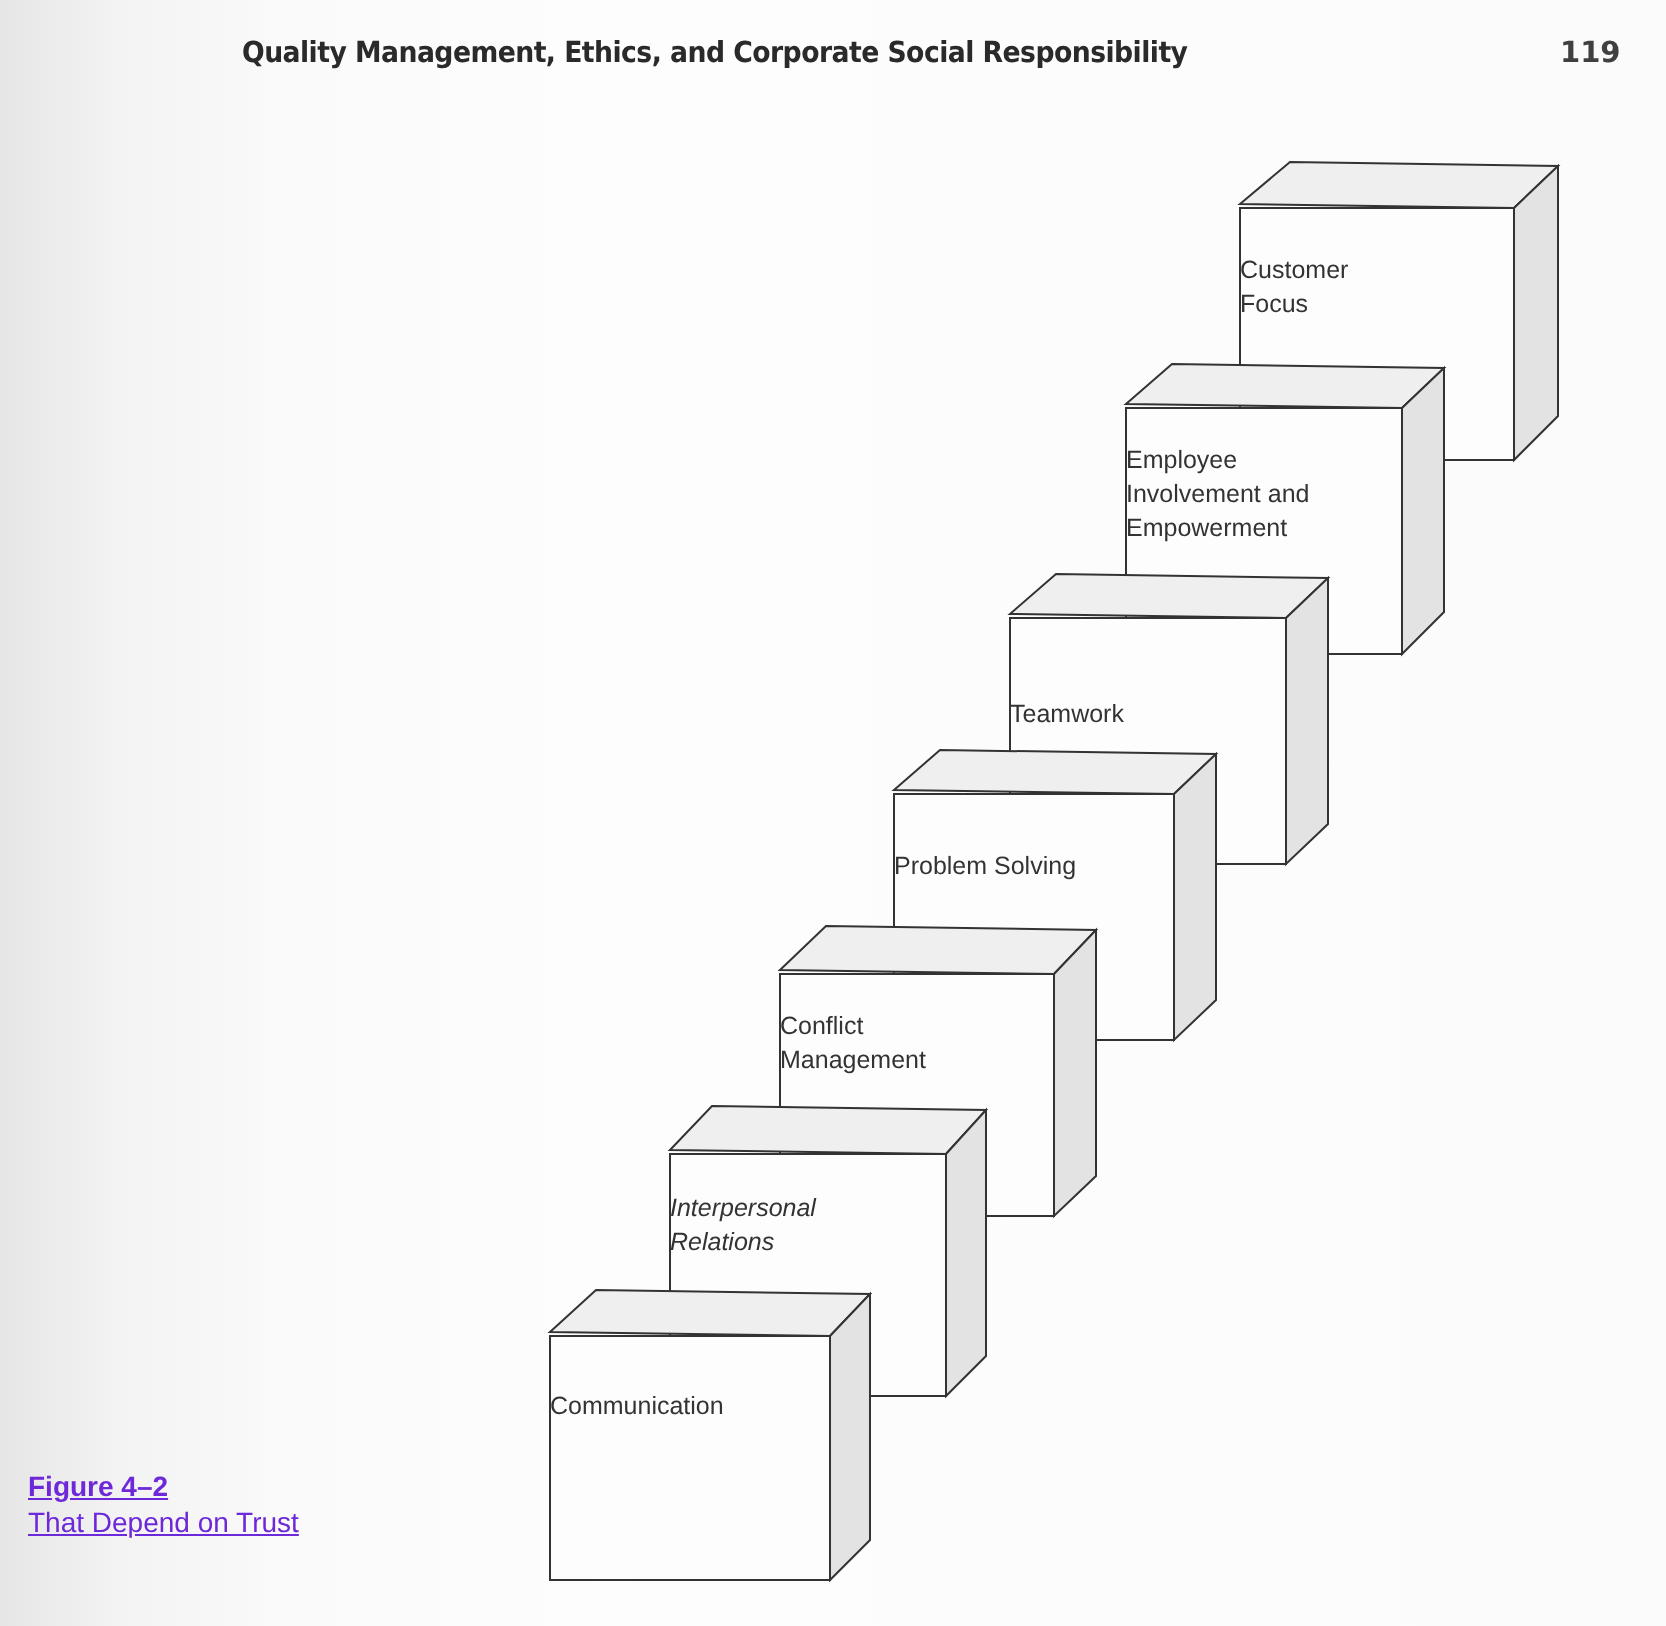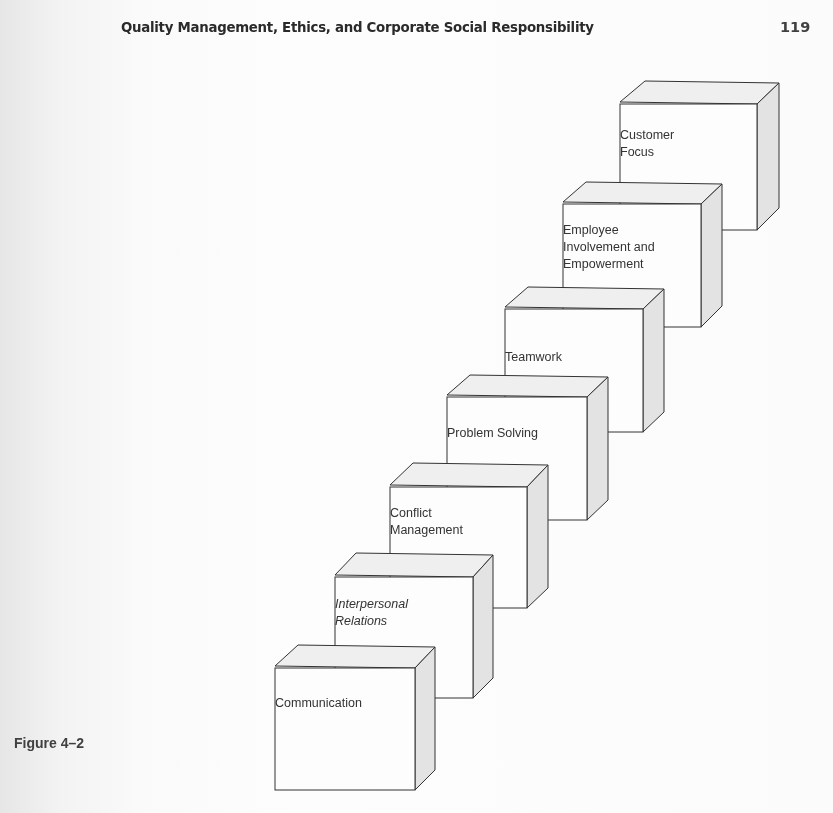--- a/index.html
+++ b/index.html
@@ -15,21 +15,21 @@
     }
     .page-number {
       position: absolute; left: 780px; top: 19px;
       font-family: "DejaVu Sans", sans-serif; font-weight: bold; font-size: 14.5px; color: #404040;
     }
     svg.diagram { position: absolute; left: 0; top: 0; }
     .box-label {
       position: absolute; color: #333; font-size: 12.5px; line-height: 17px;
       font-family: "Liberation Sans", sans-serif;
     }
-    .caption { position: absolute; left: 14px; top: 734px; color: #404040; font-size: 14px; line-height: 18px; }
+    .caption { position: absolute; left: 14px; top: 734px; color: #6d28d9; font-size: 14px; line-height: 18px; text-decoration: underline; }
     .caption .fig-num { font-weight: bold; }
   </style>
 </head>
 <body>
 
 <div class="running-head">Quality Management, Ethics, and Corporate Social Responsibility</div>
 <div class="page-number">119</div>
 
 <svg class="diagram" width="833" height="813" viewBox="0 0 833 813">
   <g fill="none" stroke="#333" stroke-width="1">
@@ -100,13 +100,14 @@
 <div class="box-label" style="left:335px; top:596px; width:138px;font-style:italic;">
   <div>Interpersonal</div>
   <div>Relations</div>
 </div>
 <div class="box-label" style="left:275px; top:695px; width:140px;">
   <div>Communication</div>
 </div>
 
 <div class="caption">
   <div class="fig-num">Figure 4–2</div>
+  <div>That Depend on Trust</div>
 </div>
 
 </body></html>

